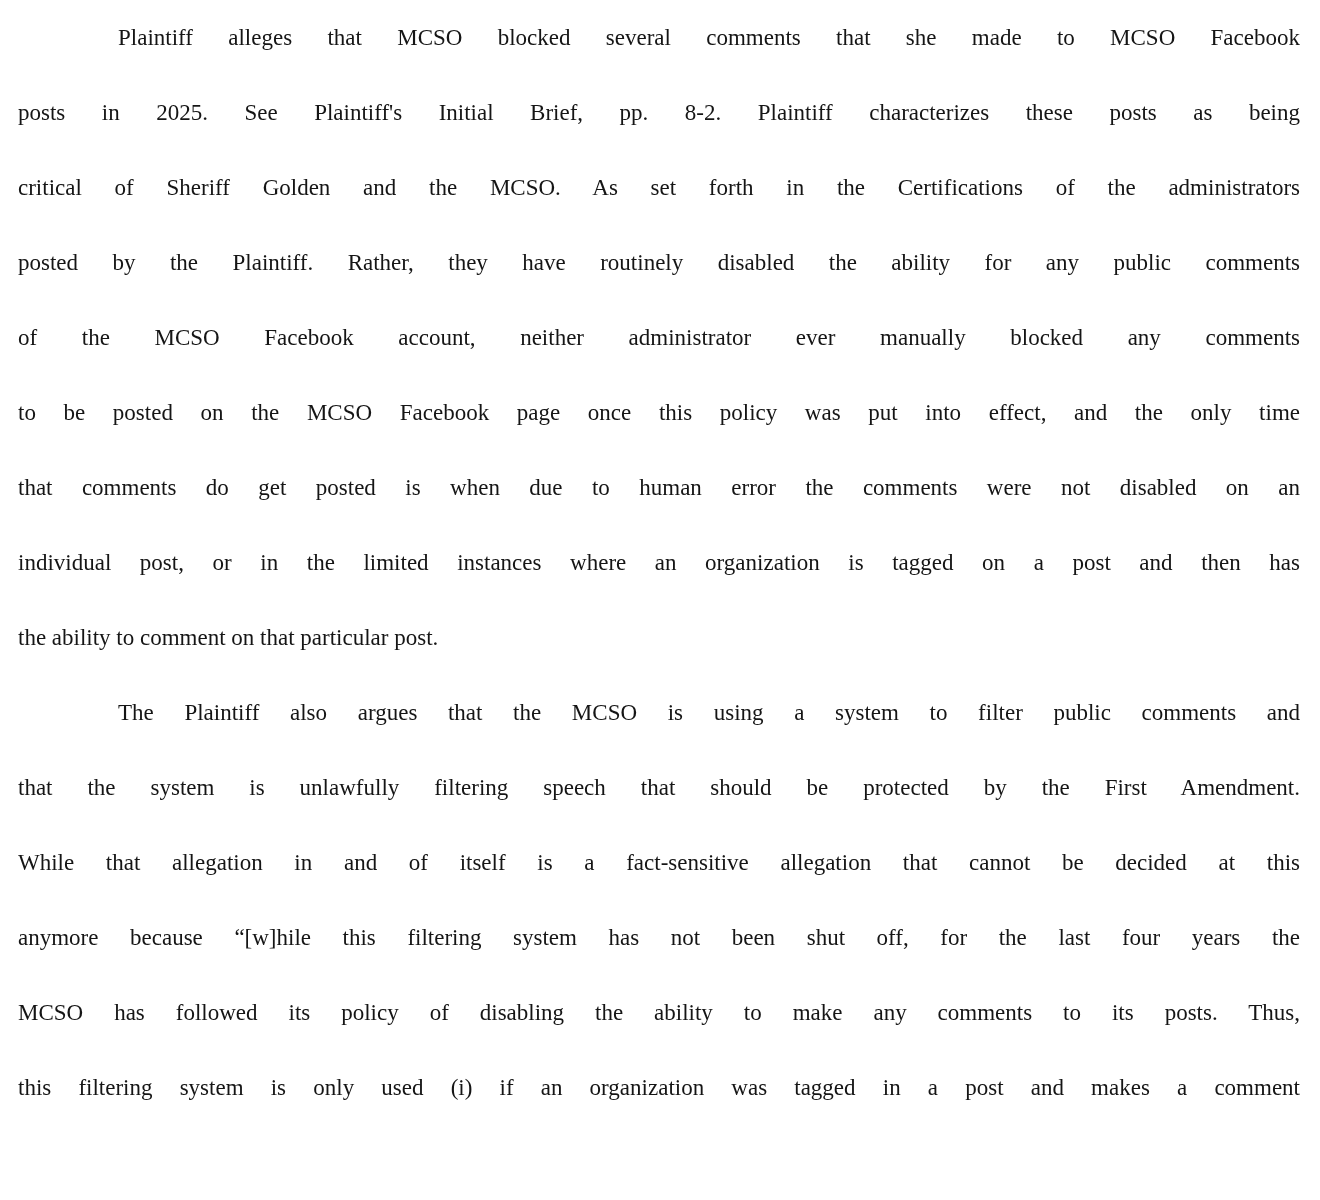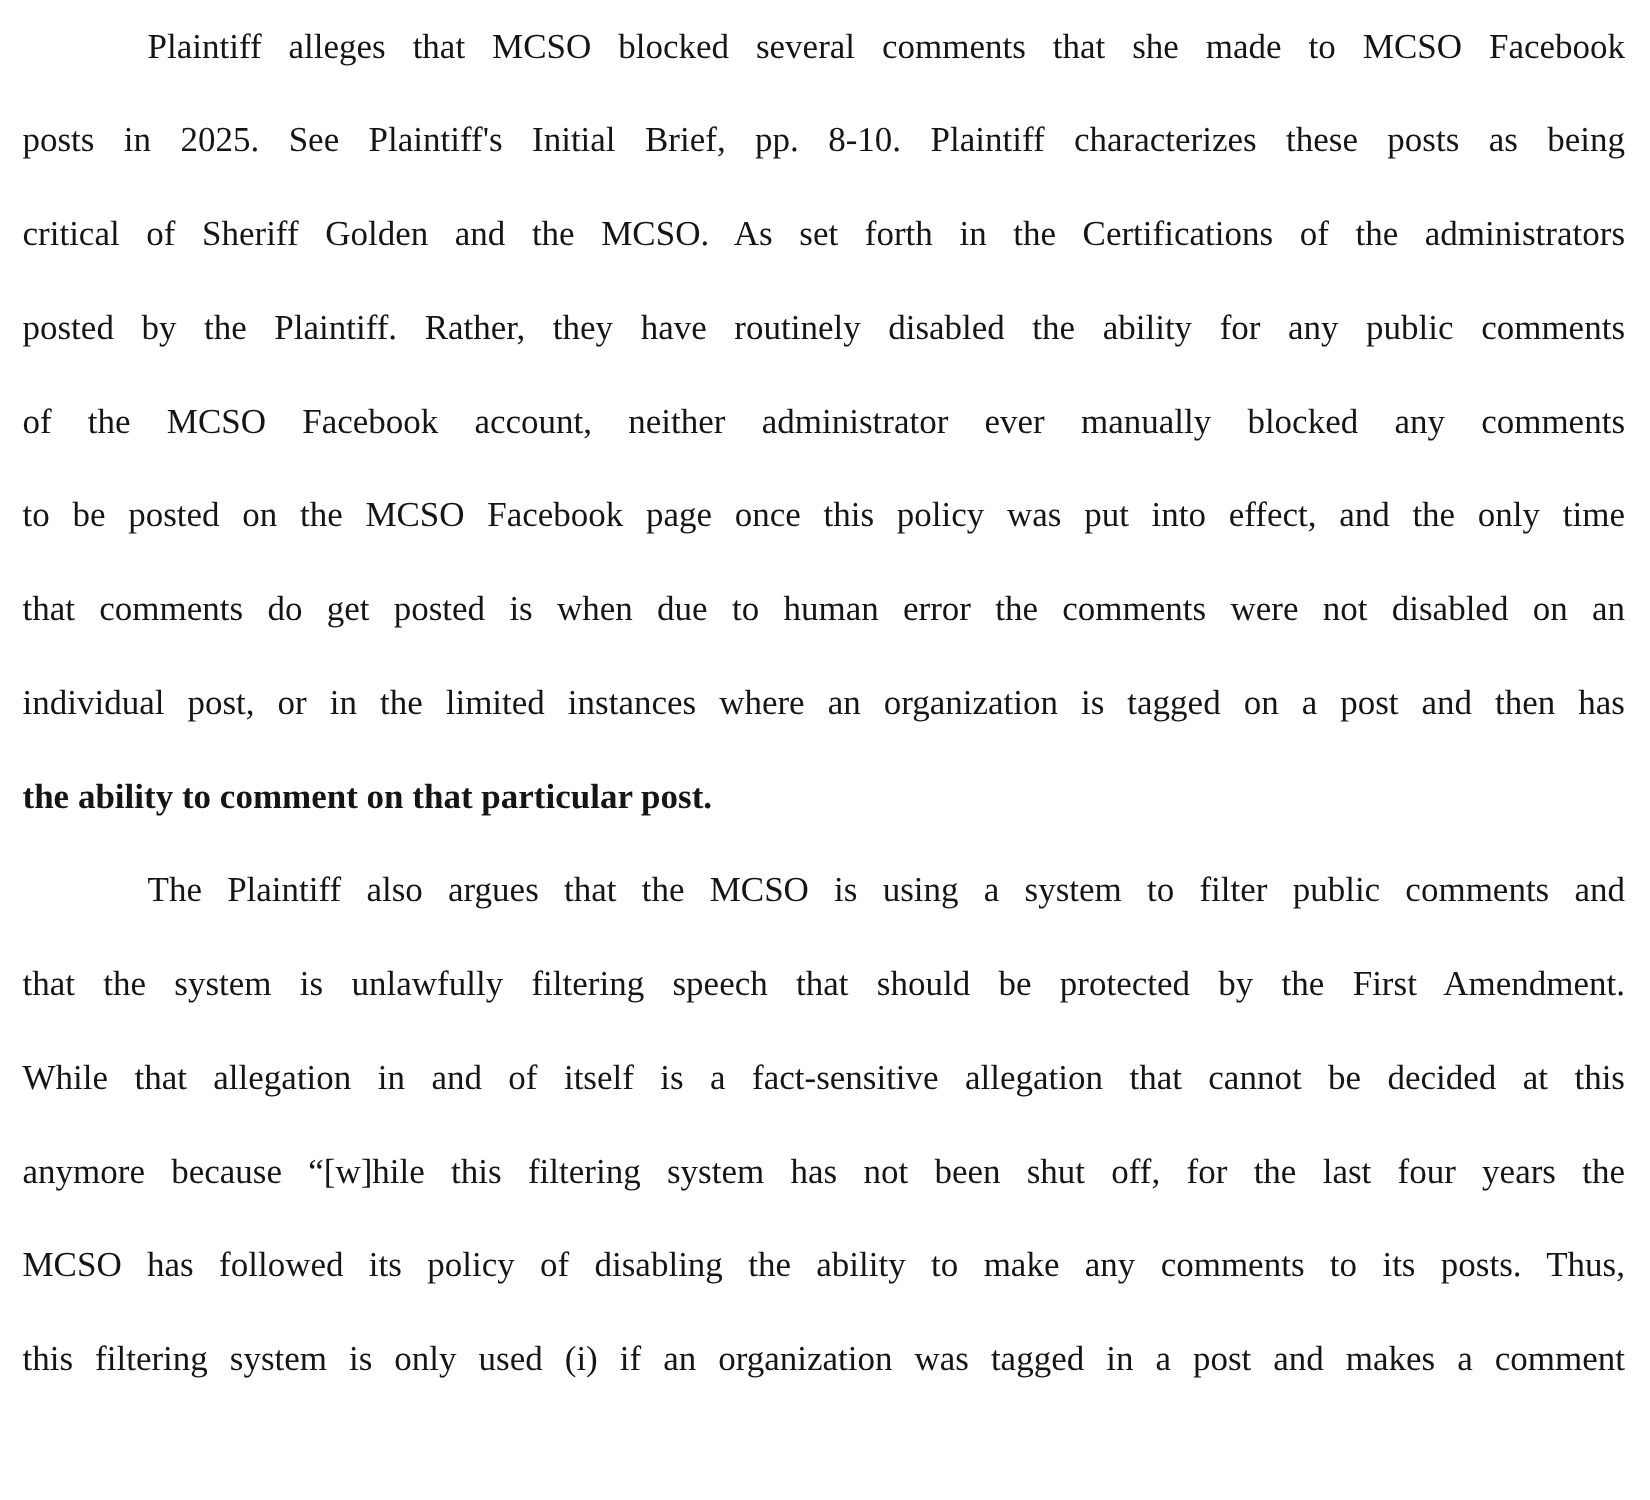--- a/index.html
+++ b/index.html
@@ -34,61 +34,60 @@
   }
 
   
   .para {
     margin: 0;
     padding: 0;
   }
 
   .line {
     display: block;
-    font-size: 28px;
+    font-size: 23px;
     line-height: 75px;
     height: 75px;
     white-space: pre;
     letter-spacing: 0;
   }
 
   
   .line.just {
     text-align: justify;
     text-align-last: justify;
     white-space: normal;
   }
 
   
   .line.last {
     text-align: right;
     text-align-last: left;
     white-space: pre;
-    font-weight: bold;
   }
 
   
   .line.indent {
     text-indent: 100px;
   }
 
   .cite-signal {
     text-underline-offset: 3px;
   }
 </style>
 </head>
 <body>
 
 <div id="page">
   <div id="body-text">
 
     <div class="para">
       <span class="line just indent">Plaintiff alleges that MCSO blocked several comments that she made to MCSO Facebook</span>
 
-      <span class="line just"><span>posts in 2025.  </span><span class="cite-signal">See</span><span> Plaintiff's Initial Brief, pp. 8-10. Plaintiff characterizes these posts as being</span></span>
+      <span class="line just"><span>posts in 2025.  </span><span class="cite-signal">See</span><span> Plaintiff's Initial Brief, pp. 8-2. Plaintiff characterizes these posts as being</span></span>
 
       <span class="line just">critical of Sheriff Golden and the MCSO.  As set forth in the Certifications of the administrators</span>
       <span class="line just">posted by the Plaintiff.  Rather, they have routinely disabled the ability for any public comments</span>
       <span class="line just">of the MCSO Facebook account, neither administrator ever manually blocked any comments</span>
       <span class="line just">to be posted on the MCSO Facebook page once this policy was put into effect, and the only time</span>
       <span class="line just">that comments do get posted is when due to human error the comments were not disabled on an</span>
       <span class="line just">individual post, or in the limited instances where an organization is tagged on a post and then has</span>
       <span class="line last">the ability to comment on that particular post.</span>
     </div>
 

